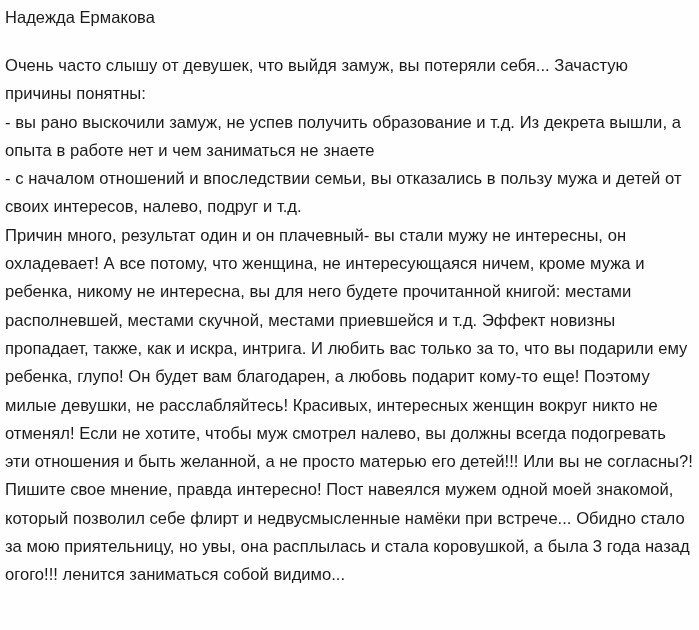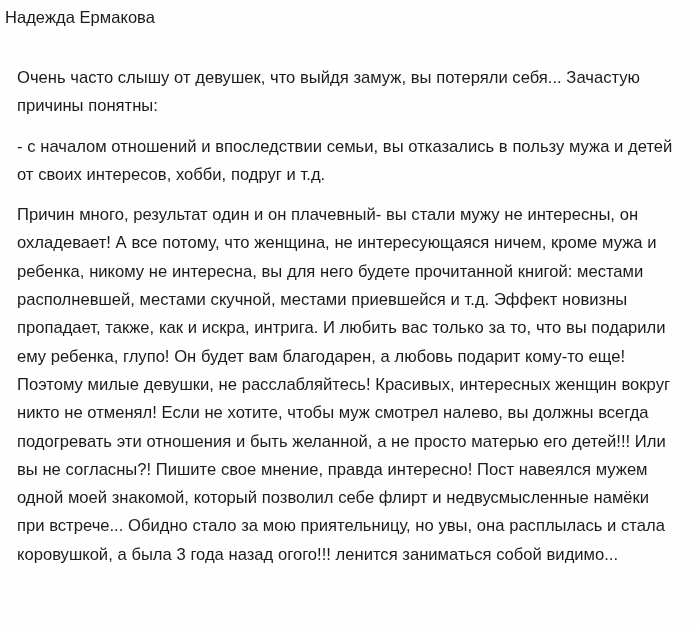--- a/index.html
+++ b/index.html
@@ -39,32 +39,33 @@
   .post-body {
     font-size: 16.6px;
     line-height: 28.3px;
     color: #1b1b1b;
     letter-spacing: 0.0px;
     word-spacing: 0.1px;
     text-align: left;
   }
 
   .post-body p {
-    margin: 12px;
+    margin: 0;
     padding: 0;
   }
 </style>
 </head>
 <body>
 
 <article class="post">
 
   <div class="post-author">Надежда Ермакова</div>
 
   <div class="post-spacer"></div>
 
   <div class="post-body">
     <p>Очень часто слышу от девушек, что выйдя замуж, вы потеряли себя... Зачастую причины понятны:</p>
-    <p>- с началом отношений и впоследствии семьи, вы отказались в пользу мужа и детей от своих интересов, хобби, подруг и т.д.</p>
+    <p>- вы рано выскочили замуж, не успев получить образование и т.д. Из декрета вышли, а опыта в работе нет и чем заниматься не знаете</p>
+    <p>- с началом отношений и впоследствии семьи, вы отказались в пользу мужа и детей от своих интересов, налево, подруг и т.д.</p>
     <p>Причин много, результат один и он плачевный- вы стали мужу не интересны, он охладевает! А все потому, что женщина, не интересующаяся ничем, кроме мужа и ребенка, никому не интересна, вы для него будете прочитанной книгой: местами располневшей, местами скучной, местами приевшейся и т.д. Эффект новизны пропадает, также, как и искра, интрига. И любить вас только за то, что вы подарили ему ребенка, глупо! Он будет вам благодарен, а любовь подарит кому-то еще! Поэтому милые девушки, не расслабляйтесь! Красивых, интересных женщин вокруг никто не отменял! Если не хотите, чтобы муж смотрел налево, вы должны всегда подогревать эти отношения и быть желанной, а не просто матерью его детей!!! Или вы не согласны?! Пишите свое мнение, правда интересно! Пост навеялся мужем одной моей знакомой, который позволил себе флирт и недвусмысленные намёки при встрече... Обидно стало за мою приятельницу, но увы, она расплылась и стала коровушкой, а была 3 года назад огого!!! ленится заниматься собой видимо...</p>
   </div>
 
 </article>
 
 </body></html>

